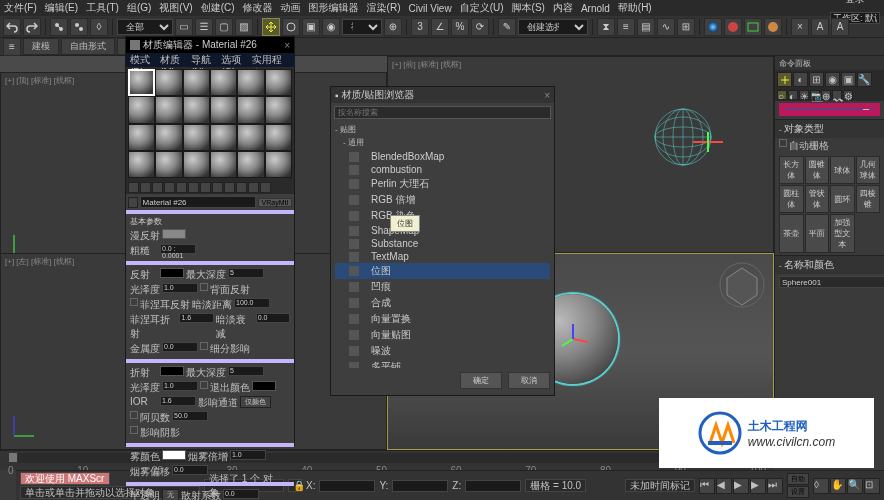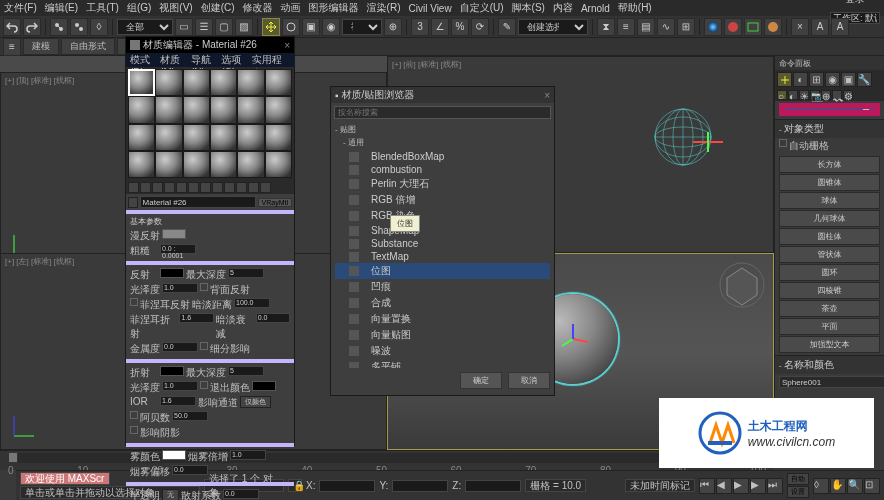--- a/index.html
+++ b/index.html
@@ -85,21 +85,21 @@
 .cmd-panel { position: absolute; top: 56px; right: 0; width: 110px; bottom: 50px; background: #3a3a3a; border-left: 1px solid #222; }
 .cmd-hdr { background: #333; height: 14px; font-size: 8px; padding: 0 4px; display: flex; align-items: center; }
 .cmd-tabs { display: flex; gap: 1px; padding: 2px; background: #2a2a2a; }
 .cmd-tab { width: 15px; height: 15px; background: #444; border: 1px solid #222; display: flex; align-items: center; justify-content: center; }
 .cmd-tab.active { background: #5a5a30; }
 .cmd-subtabs { display: flex; gap: 1px; padding: 1px 2px; background: #2a2a2a; }
 .cmd-subtab { width: 10px; height: 10px; background: #444; border: 1px solid #222; }
 .cmd-section { border-top: 1px solid #222; }
 .cmd-sec-hdr { background: #333; font-size: 8px; padding: 2px 4px; color: #ccc; }
 .cmd-drop { width: calc(100% - 8px); margin: 2px 4px; background: #0369a1; border: 6px solid #be185d; color: #ccc; font-size: 8px; height: 13px; }
-.cmd-grid { display: grid; grid-template-columns: 1fr; gap: 1px; padding: 2px 4px; }
+.cmd-grid { display: grid; grid-template-columns: 1fr 1fr 1fr 1fr; gap: 1px; padding: 2px 4px; }
 .cmd-grid button { background: #4a4a4a; border: 1px solid #2a2a2a; color: #ccc; font-size: 8px; padding: 2px 0; }
 .cmd-name-row { padding: 2px 4px; display: flex; gap: 2px; }
 .cmd-name-row input { flex: 1; background: #2a2a2a; border: 1px solid #444; color: #ccc; font-size: 8px; height: 12px; padding: 0 2px; }
 
 
 .timeline { position: absolute; bottom: 30px; left: 0; right: 110px; height: 20px; background: #333; border-top: 1px solid #222; }
 .timeline-track { height: 10px; background: #2a2a2a; margin: 2px 8px; position: relative; }
 .timeline-ticks { display: flex; justify-content: space-between; padding: 0 8px; font-size: 7px; color: #888; }
 
 

